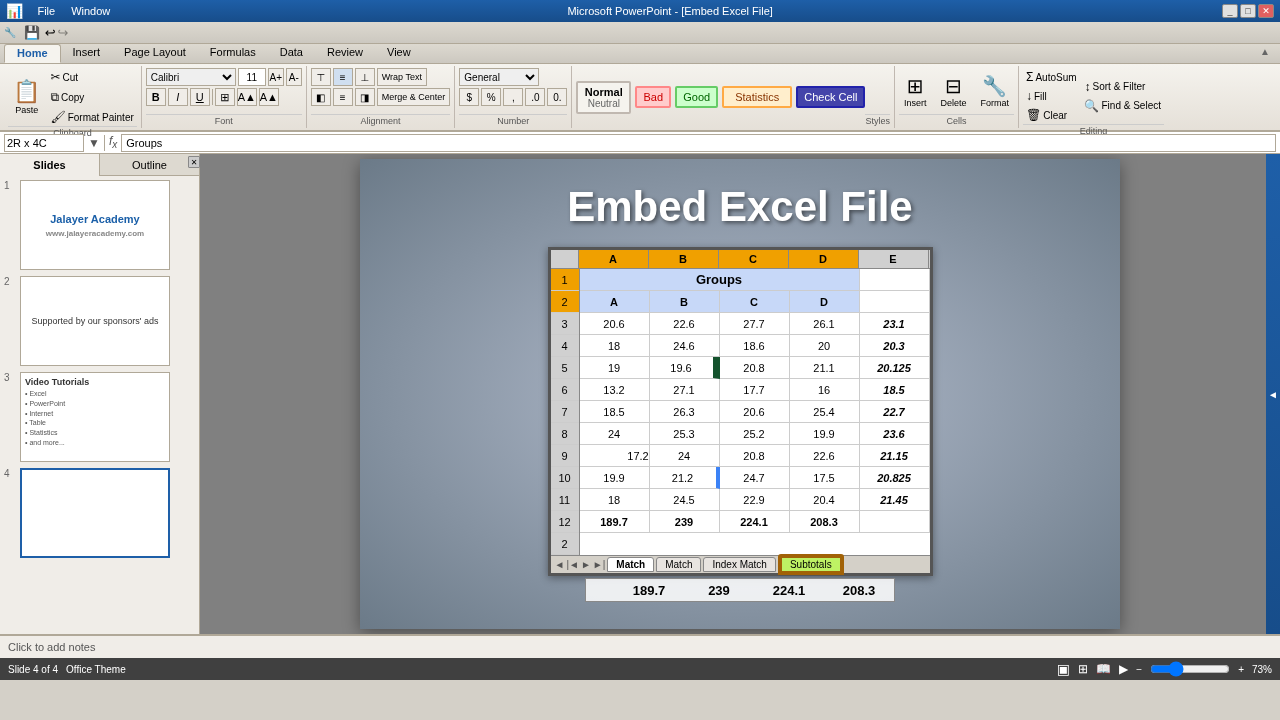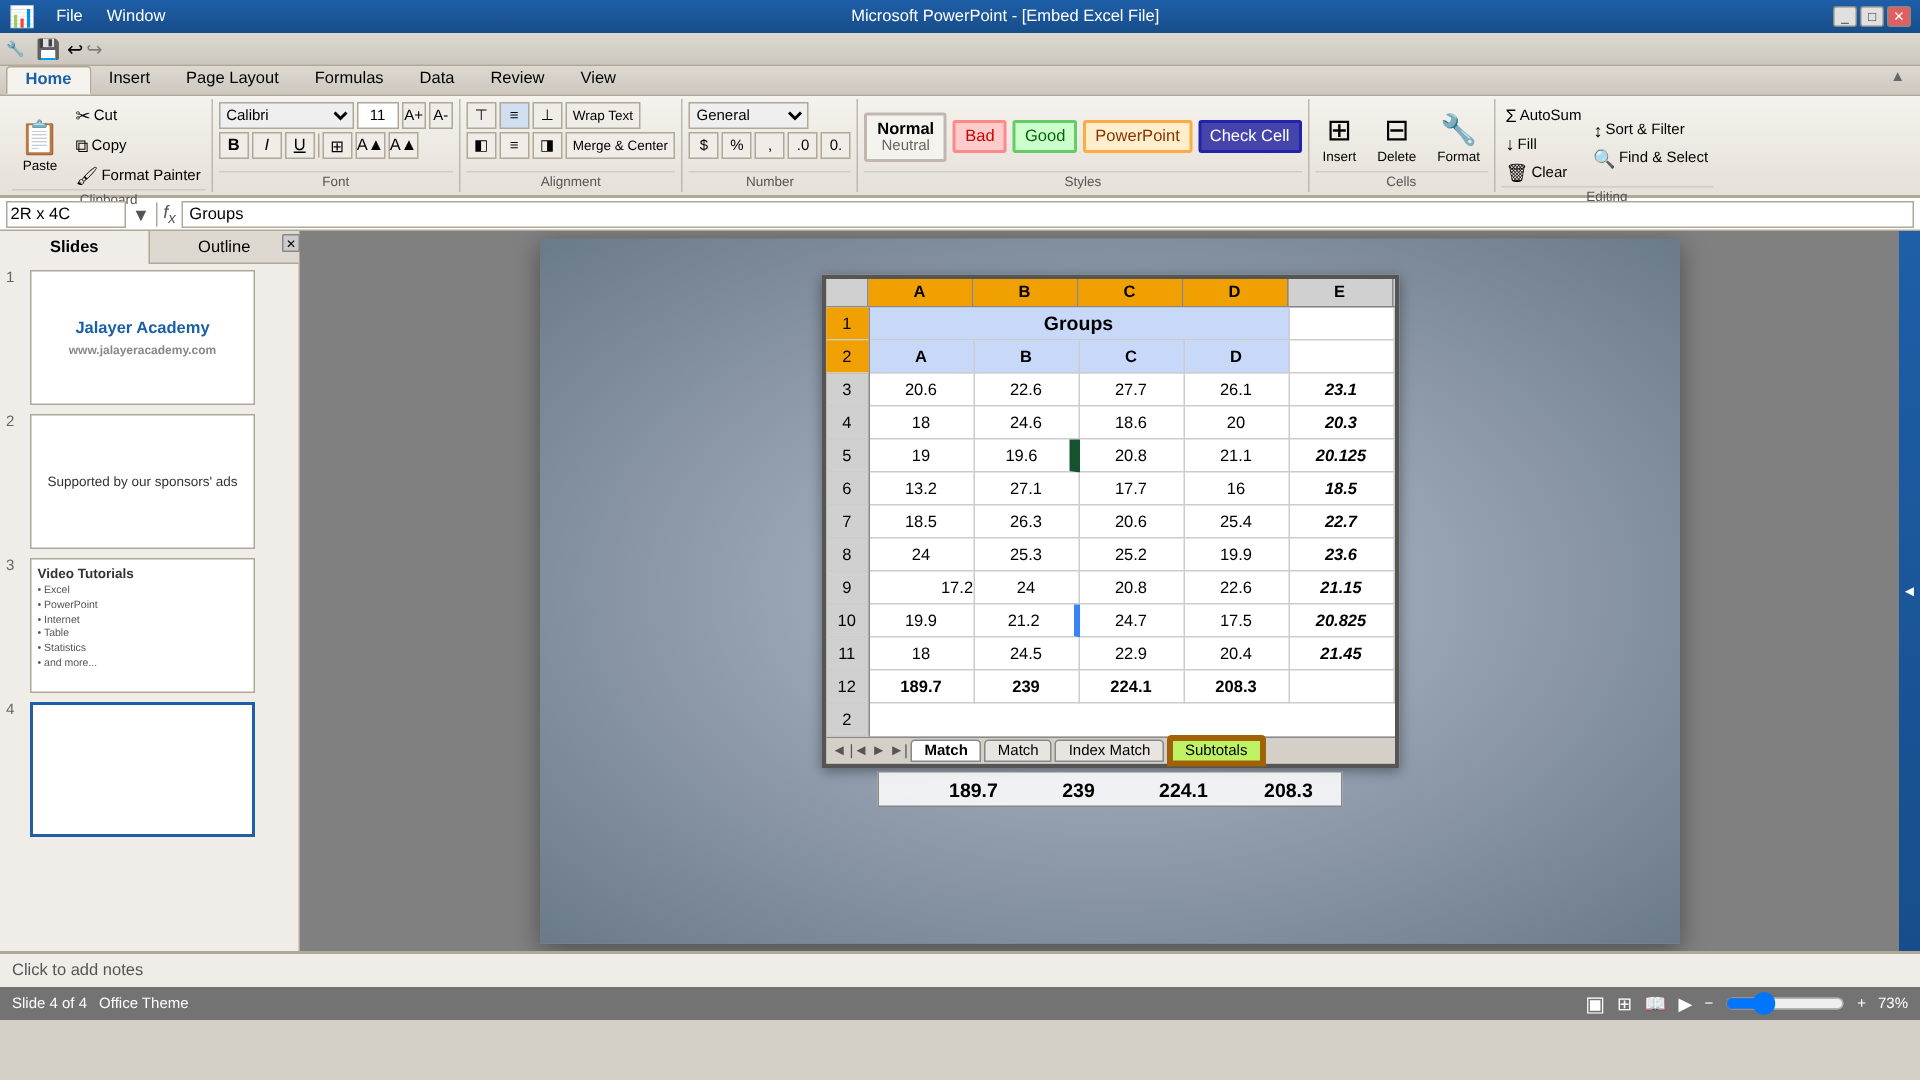--- a/index.html
+++ b/index.html
@@ -111,29 +111,29 @@
     <div style="display:flex;gap:2px;">
       <button style="width:20px;height:18px;border:1px solid #b0a898;background:#f0ede8;cursor:pointer;font-size:10px;">$</button>
       <button style="width:20px;height:18px;border:1px solid #b0a898;background:#f0ede8;cursor:pointer;font-size:10px;">%</button>
       <button style="width:20px;height:18px;border:1px solid #b0a898;background:#f0ede8;cursor:pointer;font-size:10px;">,</button>
       <button style="width:20px;height:18px;border:1px solid #b0a898;background:#f0ede8;cursor:pointer;font-size:10px;">.0</button>
       <button style="width:20px;height:18px;border:1px solid #b0a898;background:#f0ede8;cursor:pointer;font-size:10px;">0.</button>
     </div>
     <div style="font-size:9px;text-align:center;color:#555;border-top:1px solid #ccc;margin-top:auto;padding-top:1px;">Number</div>
   </div>
 
-  <div style="display:flex;flex-direction:column;border-right:1px solid #c0b8b0;padding:2px 4px;min-width:200px;">
+  <div style="display:flex;flex-direction:row;border-right:1px solid #c0b8b0;padding:2px 4px;min-width:200px;">
     <div style="display:flex;gap:4px;flex:1;align-items:center;">
       <div style="padding:3px 6px;border:2px solid #c0b8b0;border-radius:2px;cursor:pointer;background:#f5f3ee;font-size:10px;min-width:55px;text-align:center;">
         <div style="font-size:11px;font-weight:bold;">Normal</div>
         <div style="color:#666;">Neutral</div>
       </div>
       <div style="padding:3px 6px;border:2px solid #ff8888;border-radius:2px;cursor:pointer;background:#ffcccc;color:#cc0000;font-size:11px;min-width:36px;text-align:center;">Bad</div>
       <div style="padding:3px 6px;border:2px solid #66cc66;border-radius:2px;cursor:pointer;background:#ccffcc;color:#006600;font-size:11px;min-width:36px;text-align:center;">Good</div>
-      <div style="padding:3px 6px;border:2px solid #ffaa44;border-radius:2px;cursor:pointer;background:#ffeecc;color:#883300;font-size:11px;min-width:70px;text-align:center;">PowerPoint</div>
+      <div style="padding:3px 6px;border:2px solid #ffaa44;border-radius:2px;cursor:pointer;background:#ffeecc;color:#883300;font-size:11px;min-width:70px;text-align:center;">Statistics</div>
       <div style="padding:3px 6px;border:2px solid #2222aa;border-radius:2px;cursor:pointer;background:#4444aa;color:white;font-size:11px;min-width:68px;text-align:center;">Check Cell</div>
     </div>
     <div style="font-size:9px;text-align:center;color:#555;border-top:1px solid #ccc;margin-top:auto;padding-top:1px;">Styles</div>
   </div>
 
   <div style="display:flex;flex-direction:column;border-right:1px solid #c0b8b0;padding:2px 4px;">
     <div style="display:flex;gap:4px;flex:1;align-items:center;">
       <div style="display:flex;flex-direction:column;align-items:center;cursor:pointer;padding:2px 4px;border:1px solid transparent;border-radius:2px;">
         <span style="font-size:20px;">⊞</span>
         <span style="font-size:9px;">Insert</span>
@@ -233,20 +233,21 @@
         </div>
       </div>
 
     </div>
     <div style="position:absolute;left:188px;top:156px;width:12px;height:12px;background:#ccc;border:1px solid #888;border-radius:1px;display:flex;align-items:center;justify-content:center;font-size:8px;cursor:pointer;">✕</div>
   </div>
 
   <div style="flex:1;background:#808080;overflow:hidden;display:flex;align-items:center;justify-content:center;position:relative;">
     <div style="width:760px;height:470px;background:radial-gradient(ellipse, #9faaba 30%, #6b7a88 100%);position:relative;display:flex;flex-direction:column;align-items:center;justify-content:flex-start;padding-top:24px;box-shadow:0 4px 16px rgba(0,0,0,0.4);">
 
+      <div style="font-size:42px;font-weight:bold;color:white;text-shadow:2px 2px 4px rgba(0,0,0,0.5);margin-bottom:16px;">Embed Excel File</div>
 
       <div style="background:white;border:3px solid #555;box-shadow:0 2px 8px rgba(0,0,0,0.4);">
 
         <div style="display:flex;background:#d0d0d0;border-bottom:1px solid #888;">
           <div style="width:28px;height:18px;border-right:1px solid #888;"></div>
           <div style="width:70px;height:18px;text-align:center;border-right:1px solid #888;font-size:11px;font-weight:bold;display:flex;align-items:center;justify-content:center;background:#f0a000;">A</div>
           <div style="width:70px;height:18px;text-align:center;border-right:1px solid #888;font-size:11px;font-weight:bold;display:flex;align-items:center;justify-content:center;background:#f0a000;">B</div>
           <div style="width:70px;height:18px;text-align:center;border-right:1px solid #888;font-size:11px;font-weight:bold;display:flex;align-items:center;justify-content:center;background:#f0a000;">C</div>
           <div style="width:70px;height:18px;text-align:center;border-right:1px solid #888;font-size:11px;font-weight:bold;display:flex;align-items:center;justify-content:center;background:#f0a000;">D</div>
           <div style="width:70px;height:18px;text-align:center;border-right:1px solid #888;font-size:11px;font-weight:bold;display:flex;align-items:center;justify-content:center;">E</div>
@@ -382,21 +383,21 @@
     </div>
 
     <div style="position:absolute;right:0;top:0;bottom:0;width:14px;background:linear-gradient(to bottom,#1e5fa8,#174d8a);display:flex;align-items:center;justify-content:center;">
       <span style="color:white;font-size:10px;">◄</span>
     </div>
   </div>
 </div>
 
 <div style="height:24px;background:#f0ede8;border-top:2px solid #b0a898;display:flex;align-items:center;padding:0 8px;font-size:11px;color:#555;cursor:text;">Click to add notes</div>
 
-<div style="height:22px;background:#737373;display:flex;align-items:center;padding:0 8px;color:white;font-size:10px;gap:8px;">
+<div style="height:22px;background:#404040;display:flex;align-items:center;padding:0 8px;color:white;font-size:10px;gap:8px;">
   <span>Slide 4 of 4</span>
   <span>Office Theme</span>
   <div style="margin-left:auto;display:flex;gap:8px;align-items:center;">
     <span style="cursor:pointer;font-size:14px;">▣</span>
     <span style="cursor:pointer;font-size:12px;">⊞</span>
     <span style="cursor:pointer;font-size:12px;">📖</span>
     <span style="cursor:pointer;font-size:12px;">▶</span>
     <span style="cursor:pointer;">−</span>
     <input type="range" style="width: 80px; height: 10px;" min="25" max="200" value="73">
     <span style="cursor:pointer;">+</span>

